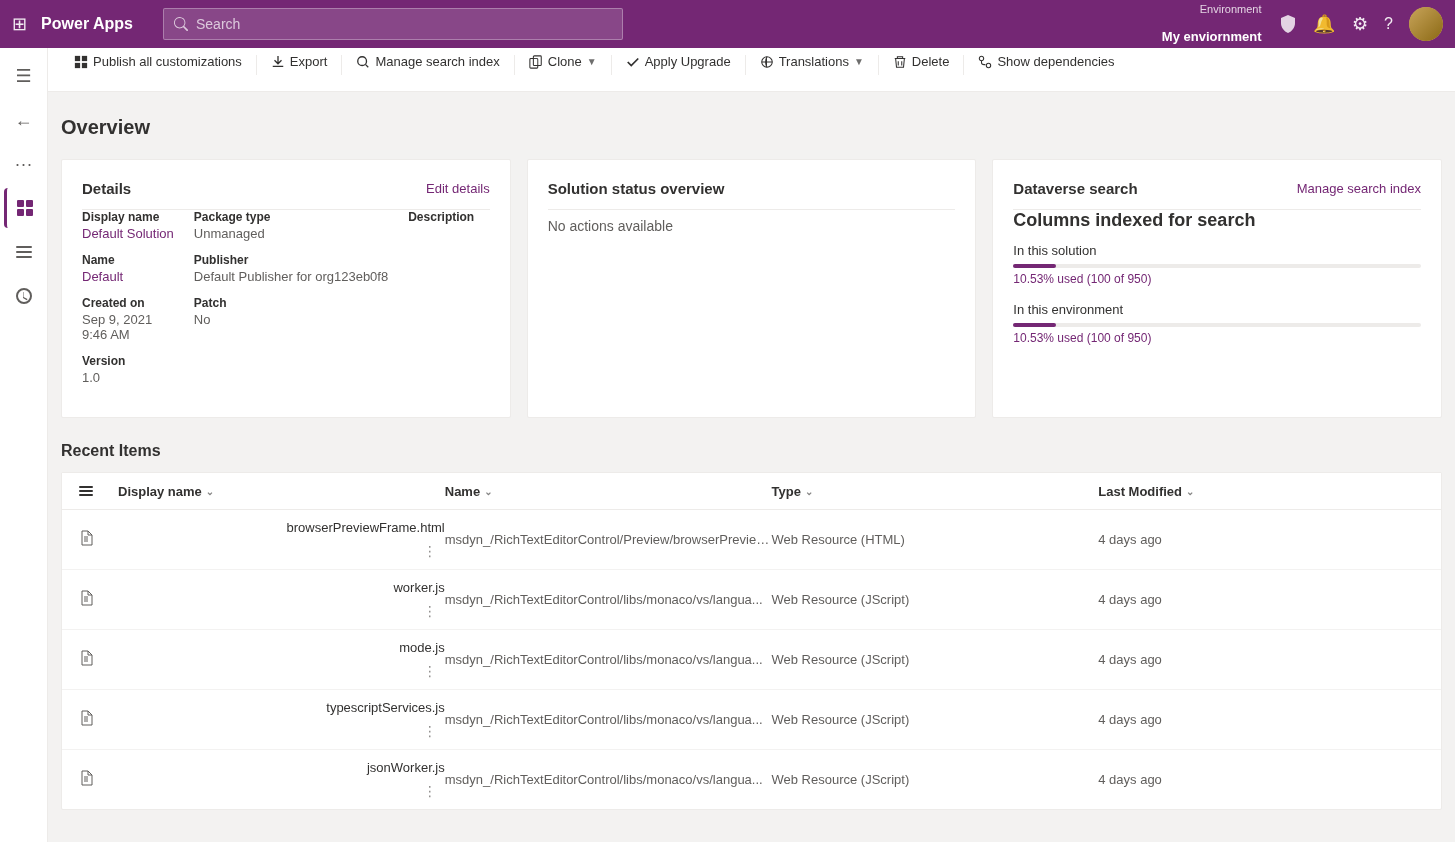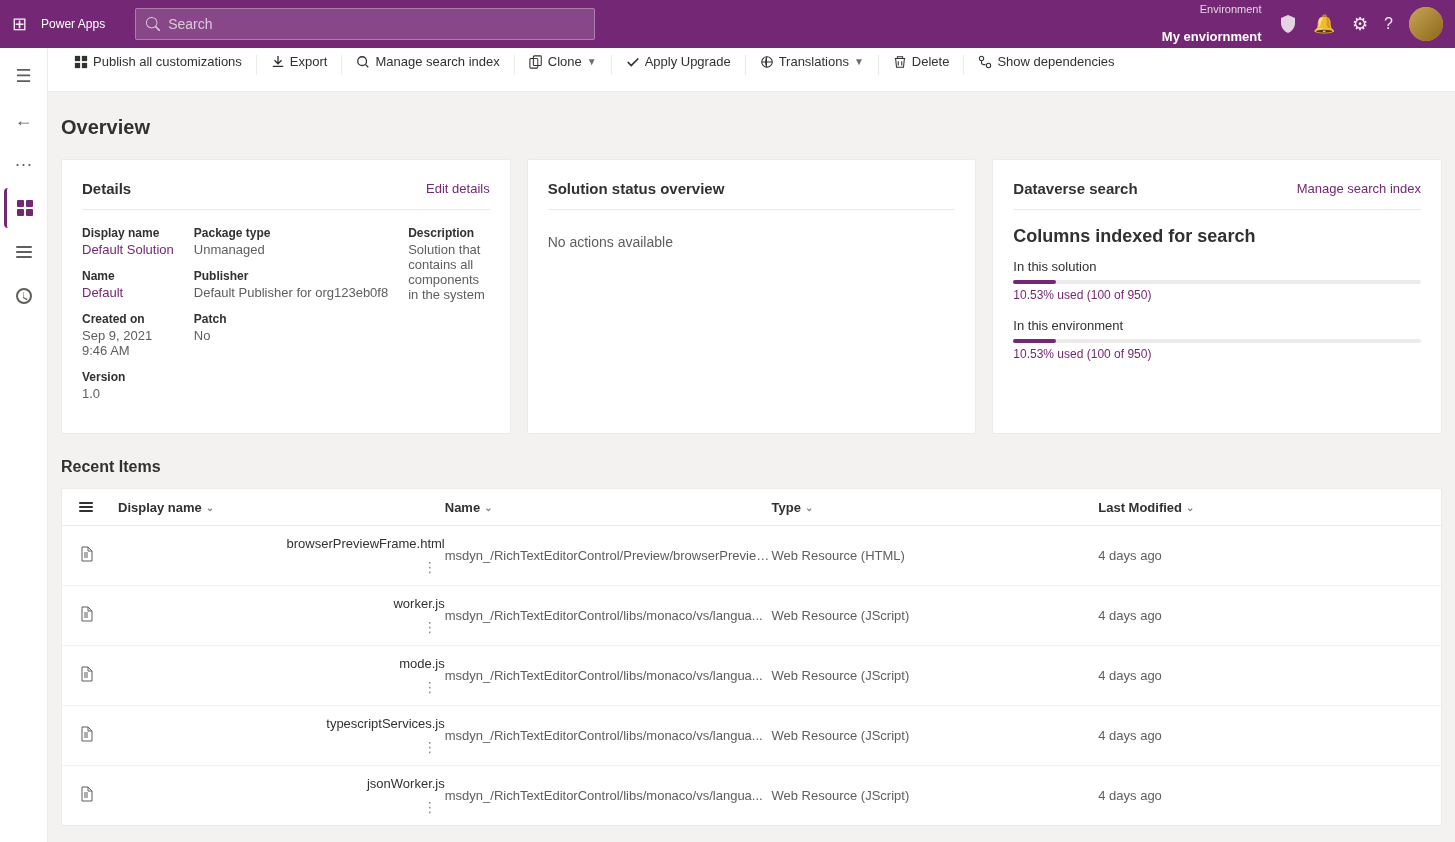--- a/index.html
+++ b/index.html
@@ -9,21 +9,21 @@
     .top-nav {
       background: #742774;
       height: 48px;
       display: flex;
       align-items: center;
       padding: 0 12px;
       gap: 10px;
       color: white;
     }
     .top-nav .grid-icon { font-size: 18px; cursor: pointer; opacity: 0.9; }
-    .top-nav .app-title { font-size: 12px; font-weight: 400; color: white; margin-left: 4px; margin-right: 20px; }
+    .top-nav .app-title { font-size: 16px; font-weight: 700; color: white; margin-left: 4px; margin-right: 20px; }
     .search-bar {
       flex: 0 0 460px;
       background: rgba(255,255,255,0.15);
       border: 1px solid rgba(255,255,255,0.3);
       border-radius: 2px;
       display: flex;
       align-items: center;
       padding: 0 10px;
       height: 32px;
       color: white;
@@ -127,21 +127,20 @@
     .card {
       background: white;
       border: 1px solid #edebe9;
       border-radius: 2px;
       padding: 20px;
     }
     .card-header {
       display: flex;
       align-items: center;
       justify-content: space-between;
-      margin-bottom: 16px;
       padding-bottom: 12px;
       border-bottom: 1px solid #edebe9;
       text-align: right;
     }
     .card-title { font-size: 15px; font-weight: 600; color: #323130; }
     .card-link { font-size: 13px; color: #742774; cursor: pointer; text-decoration: none; }
     .detail-section { margin-bottom: 12px; }
     .dl-label { font-size: 12px; font-weight: 600; color: #323130; margin-bottom: 2px; }
     .dl-value { font-size: 13px; color: #605e5c; }
     .dl-value.link { color: #742774; cursor: pointer; }
@@ -369,21 +368,20 @@
               </div>
               <div class="detail-section">
                 <div class="dl-label">Patch</div>
                 <div class="dl-value">No</div>
               </div>
             </div>
 
             <div>
               <div class="detail-section">
                 <div class="dl-label">Description</div>
-                <div class="dl-value">Solution that contains all components in the system</div>
               </div>
             </div>
           </div>
         </div>
 
         <div class="card status-card">
           <div class="card-header">
             <span class="card-title">Solution status overview</span>
           </div>
           <div class="no-actions">No actions available</div>

